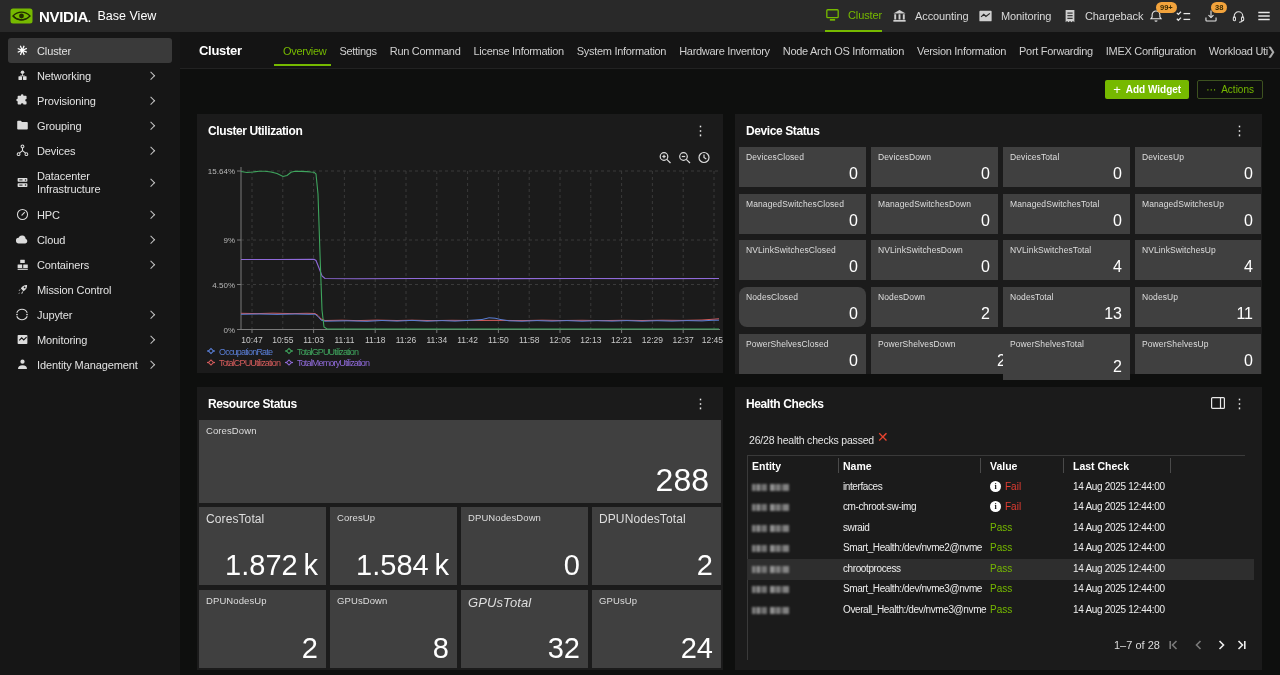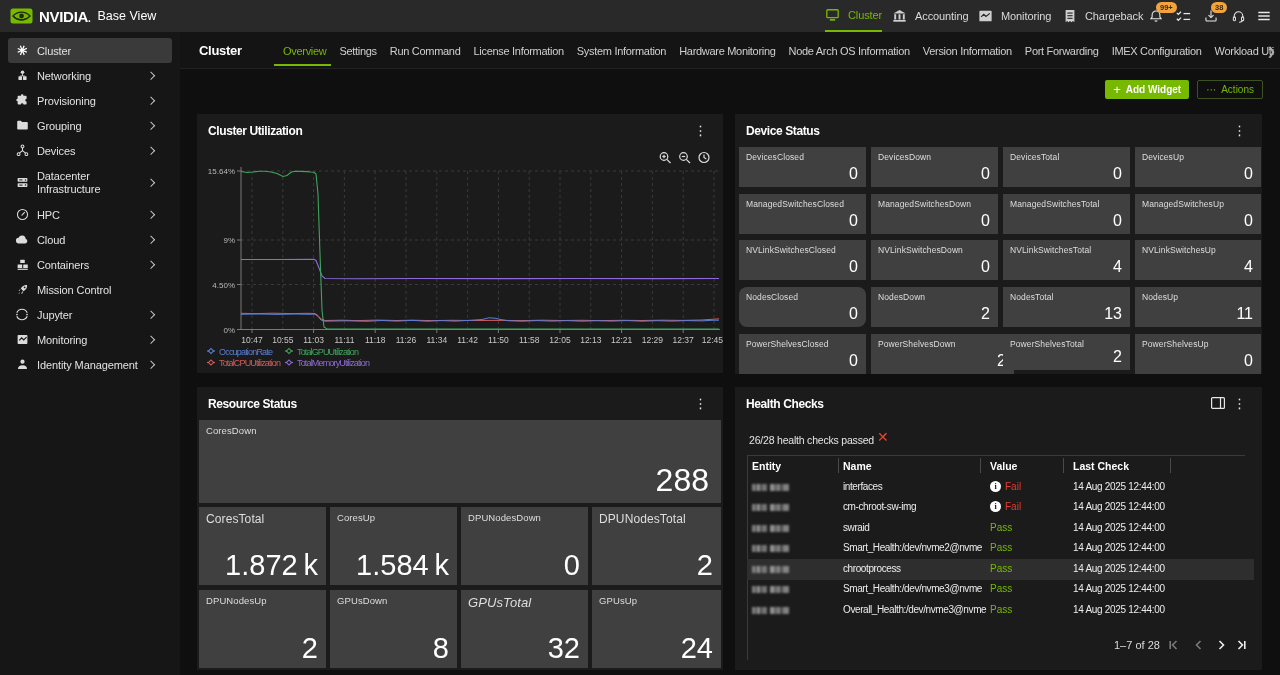--- a/index.html
+++ b/index.html
@@ -235,21 +235,21 @@
 </div>
 <div class="main">
   <div class="tabbar">
     <div class="tabtitle">Cluster</div>
     <div style="position:absolute; left:103px; top:13px; display:flex; gap:13px; white-space:nowrap;">
       <span class="tab active">Overview</span>
       <span class="tab">Settings</span>
       <span class="tab">Run Command</span>
       <span class="tab">License Information</span>
       <span class="tab">System Information</span>
-      <span class="tab">Hardware Monitoring</span>
+      <span class="tab">Hardware Inventory</span>
       <span class="tab">Node Arch OS Information</span>
       <span class="tab">Version Information</span>
       <span class="tab">Port Forwarding</span>
       <span class="tab">IMEX Configuration</span>
       <span class="tab">Workload Uti</span>
     </div>
     <div class="tabunder"></div>
     <div style="position:absolute; right:4px; top:13px; color:#aaa; font-size:11px;">❯</div>
   </div>
   <div class="btnrow">
@@ -426,21 +426,21 @@
         <span class="val">11</span>
       </div>
     <div class="tile" style="left:4px;top:220px;width:127px;height:40px;">
         <span class="lab">PowerShelvesClosed</span>
         <span class="val">0</span>
       </div>
     <div class="tile" style="left:136px;top:220px;width:143px;height:40px;">
         <span class="lab">PowerShelvesDown</span>
         <span class="val">2</span>
       </div>
-    <div class="tile" style="left:268px;top:220px;width:127px;height:36px;">
+    <div class="tile" style="left:268px;top:220px;width:127px;height:46px;">
         <span class="lab">PowerShelvesTotal</span>
         <span class="val">2</span>
       </div>
     <div class="tile" style="left:400px;top:220px;width:126px;height:40px;">
         <span class="lab">PowerShelvesUp</span>
         <span class="val">0</span>
       </div>
   </div>
   <div class="panel" id="p-res">
     <div class="ptitle">Resource Status</div>

